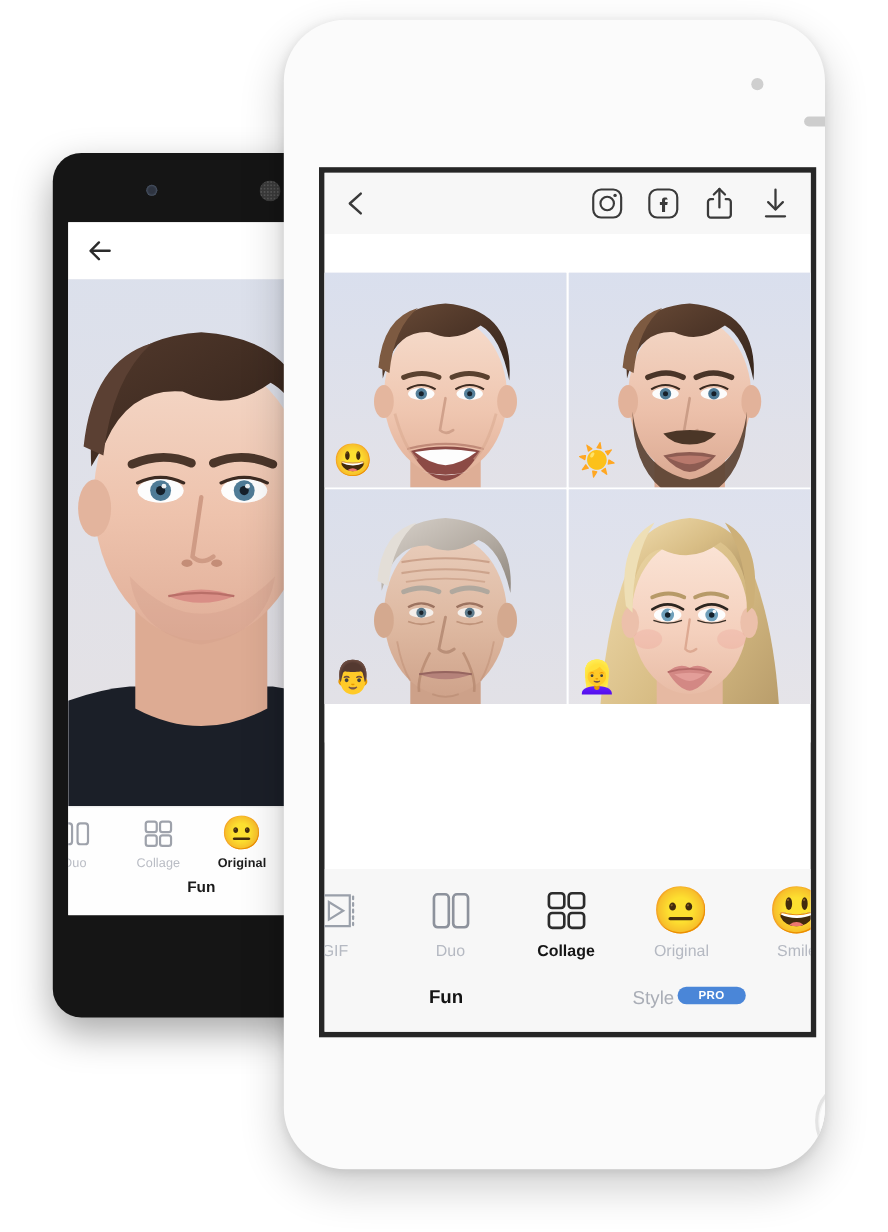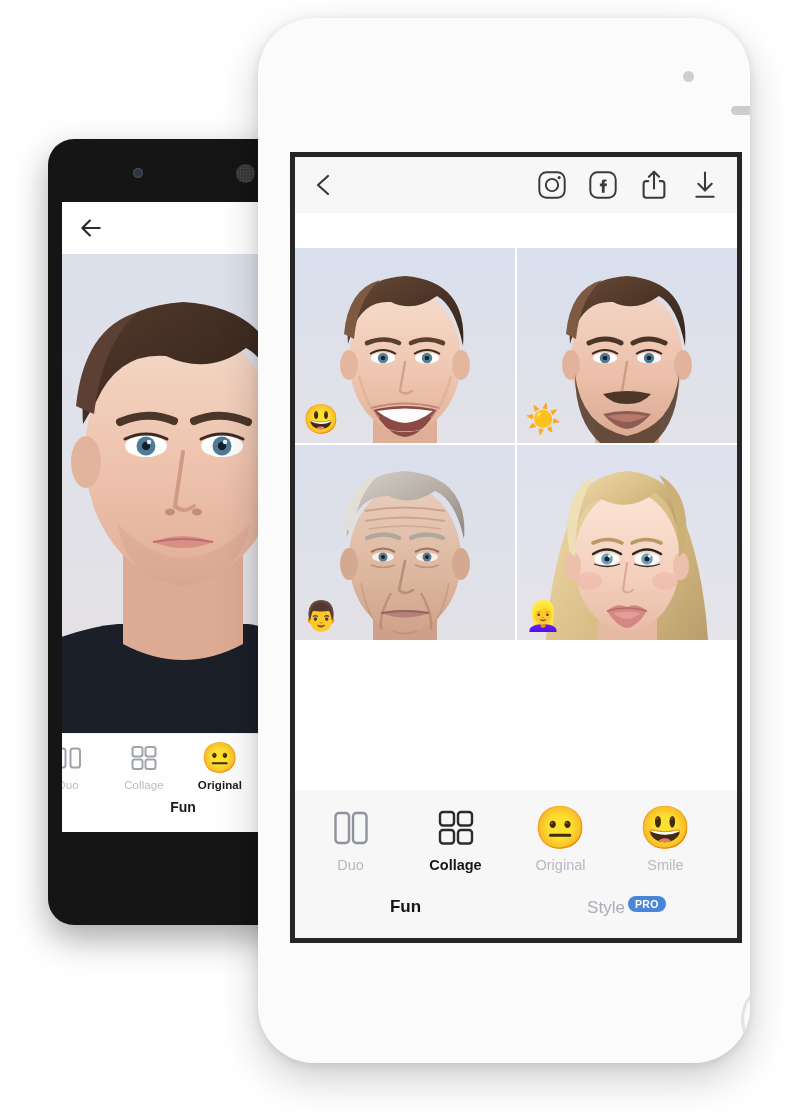--- a/index.html
+++ b/index.html
@@ -137,21 +137,21 @@
   .ip-item.sel .lb { color: #161616; font-weight: bold; }
   .ip-row2 { display: flex; align-items: center; height: 50px; }
   .ip-tab { flex: 1; text-align: center; font-size: 17px; }
   .ip-tab.sel { color: #141414; font-weight: bold; }
   .ip-tab.dim { color: #a9adb6; }
   .pro {
     display: inline-block; vertical-align: 5px;
     margin-left: 3px;
     background: #4a86d8; color: #fff;
     font-size: 10.5px; font-weight: bold;
-    padding: 2px 7px; border-radius: 9px;
+    padding: 2px 19px; border-radius: 9px;
     letter-spacing: .4px;
   }
 
   
   .face-wrap svg { width: 100%; height: 100%; display: block; }
 </style>
 </head>
 <body>
 
 <div class="stage">
@@ -546,20 +546,34 @@
           </div>
           <span class="badge">👱‍♀️</span>
         </div>
 
       </div>
     </div>
 
     <div class="ip-toolbar">
       <div class="ip-row1">
 
+        <div class="ip-item" style="margin-left:-46px;">
+          <span class="ic">
+            <svg width="42" height="40" viewBox="0 0 42 40" fill="none" stroke="#9aa0aa" stroke-width="2">
+              <path d="M4 6 h30 v28 h-30 z"></path>
+              <polygon points="15,12 15,28 28,20" fill="none"></polygon>
+              <line x1="37" y1="7" x2="37" y2="9.5" stroke-linecap="round"></line>
+              <line x1="37" y1="13" x2="37" y2="15.5" stroke-linecap="round"></line>
+              <line x1="37" y1="19" x2="37" y2="21.5" stroke-linecap="round"></line>
+              <line x1="37" y1="25" x2="37" y2="27.5" stroke-linecap="round"></line>
+              <line x1="37" y1="31" x2="37" y2="33" stroke-linecap="round"></line>
+            </svg>
+          </span>
+          <div class="lb">GIF</div>
+        </div>
 
         <div class="ip-item">
           <span class="ic">
             <svg width="42" height="40" viewBox="0 0 42 40" fill="none" stroke="#8d929c" stroke-width="2.4">
               <rect x="5.5" y="5" width="13.5" height="30" rx="3.4"></rect>
               <rect x="23" y="5" width="13.5" height="30" rx="3.4"></rect>
             </svg>
           </span>
           <div class="lb">Duo</div>
         </div>

